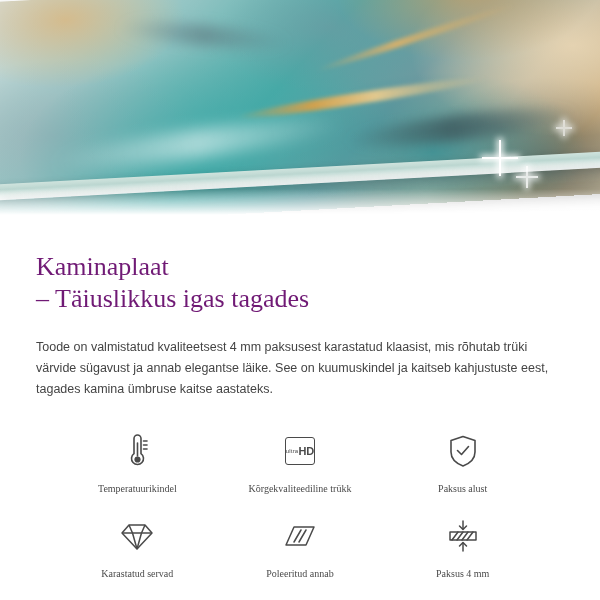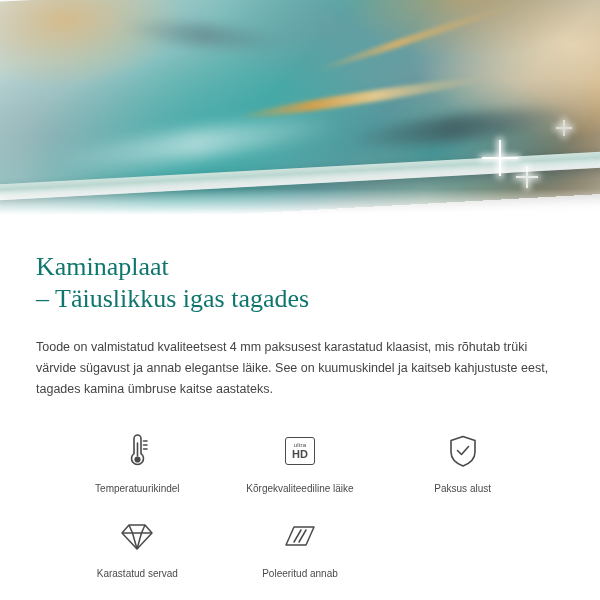--- a/index.html
+++ b/index.html
@@ -133,21 +133,21 @@
 
   
   .content {
     padding: 12px 36px 0 36px;
   }
   .headline {
     font-family: "Liberation Serif", serif;
     font-size: 26px;
     line-height: 32px;
     font-weight: 400;
-    color: #0f766e;
+    color: #701a75;
     margin: 14px 0 0 0;
   }
   .headline .line2 { display: block; }
 
   .body-text {
     margin: 22px 0 16px 0;
     font-family: "Liberation Sans", sans-serif;
     font-size: 12.5px;
     line-height: 21px;
     color: #444444;
@@ -171,33 +171,33 @@
   .feature-icon {
     width: 56px;
     height: 50px;
     display: flex;
     align-items: center;
     justify-content: center;
     color: #4a4a4a;
   }
   .feature-label {
     margin-top: 6px;
-    font-family: Liberation Sans, sans-serif;
+    font-family: Liberation Serif, serif;
     font-size: 10px;
     line-height: 13px;
     color: #4a4a4a;
     text-align: center;
   }
   .hd-box {
     width: 28px;
     height: 26px;
     border: 1.6px solid #4a4a4a;
     border-radius: 3px;
     display: flex;
-    flex-direction: column;
+    flex-direction: row;
     align-items: center;
     justify-content: center;
     font-family: "Liberation Sans", sans-serif;
     line-height: 1;
   }
   .hd-box .ultra { font-size: 6px; letter-spacing: .2px; }
   .hd-box .hd { font-size: 11px; font-weight: bold; margin-top: 1px; }
 </style>
 </head>
 <body>
@@ -245,21 +245,21 @@
         <div class="feature-label">Temperatuurikindel</div>
       </div>
 
       <div class="feature">
         <div class="feature-icon">
           <div class="hd-box">
             <span class="ultra">ultra</span>
             <span class="hd">HD</span>
           </div>
         </div>
-        <div class="feature-label">Kõrgekvaliteediline läike</div>
+        <div class="feature-label">Kõrgekvaliteediline trükk</div>
       </div>
 
       <div class="feature">
         <div class="feature-icon">
           <svg width="34" height="38" viewBox="0 0 34 38" fill="none" stroke="#4a4a4a" stroke-width="1.6" stroke-linecap="round" stroke-linejoin="round">
             <path d="M17 4.5 L29 8.5 V20 C29 27 23.5 31.5 17 34 C10.5 31.5 5 27 5 20 V8.5 Z"></path>
             <polyline points="11.5,18.5 15.5,22.5 22.5,14.5"></polyline>
           </svg>
         </div>
         <div class="feature-label">Paksus alust</div>
@@ -281,16 +281,32 @@
         <div class="feature-icon">
           <svg width="36" height="30" viewBox="0 0 36 30" fill="none" stroke="#4a4a4a" stroke-width="1.5" stroke-linecap="round" stroke-linejoin="round">
             <path d="M4 24 L12 6 H32 L24 24 Z"></path>
             <line x1="12" y1="21" x2="19" y2="9"></line>
             <line x1="17" y1="21" x2="24" y2="9"></line>
           </svg>
         </div>
         <div class="feature-label">Poleeritud annab</div>
       </div>
 
+      <div class="feature">
+        <div class="feature-icon">
+          <svg width="36" height="36" viewBox="0 0 36 36" fill="none" stroke="#4a4a4a" stroke-width="1.5" stroke-linecap="round" stroke-linejoin="round">
+            <line x1="18" y1="3" x2="18" y2="11"></line>
+            <polyline points="14.5,8 18,11.5 21.5,8"></polyline>
+            <rect x="5" y="14" width="26" height="8"></rect>
+            <line x1="7" y1="22" x2="13" y2="14"></line>
+            <line x1="12" y1="22" x2="18" y2="14"></line>
+            <line x1="17" y1="22" x2="23" y2="14"></line>
+            <line x1="22" y1="22" x2="28" y2="14"></line>
+            <line x1="18" y1="33" x2="18" y2="25"></line>
+            <polyline points="14.5,28 18,24.5 21.5,28"></polyline>
+          </svg>
+        </div>
+        <div class="feature-label">Paksus 4 mm</div>
+      </div>
 
     </div>
   </div>
 </div>
 
 </body></html>

